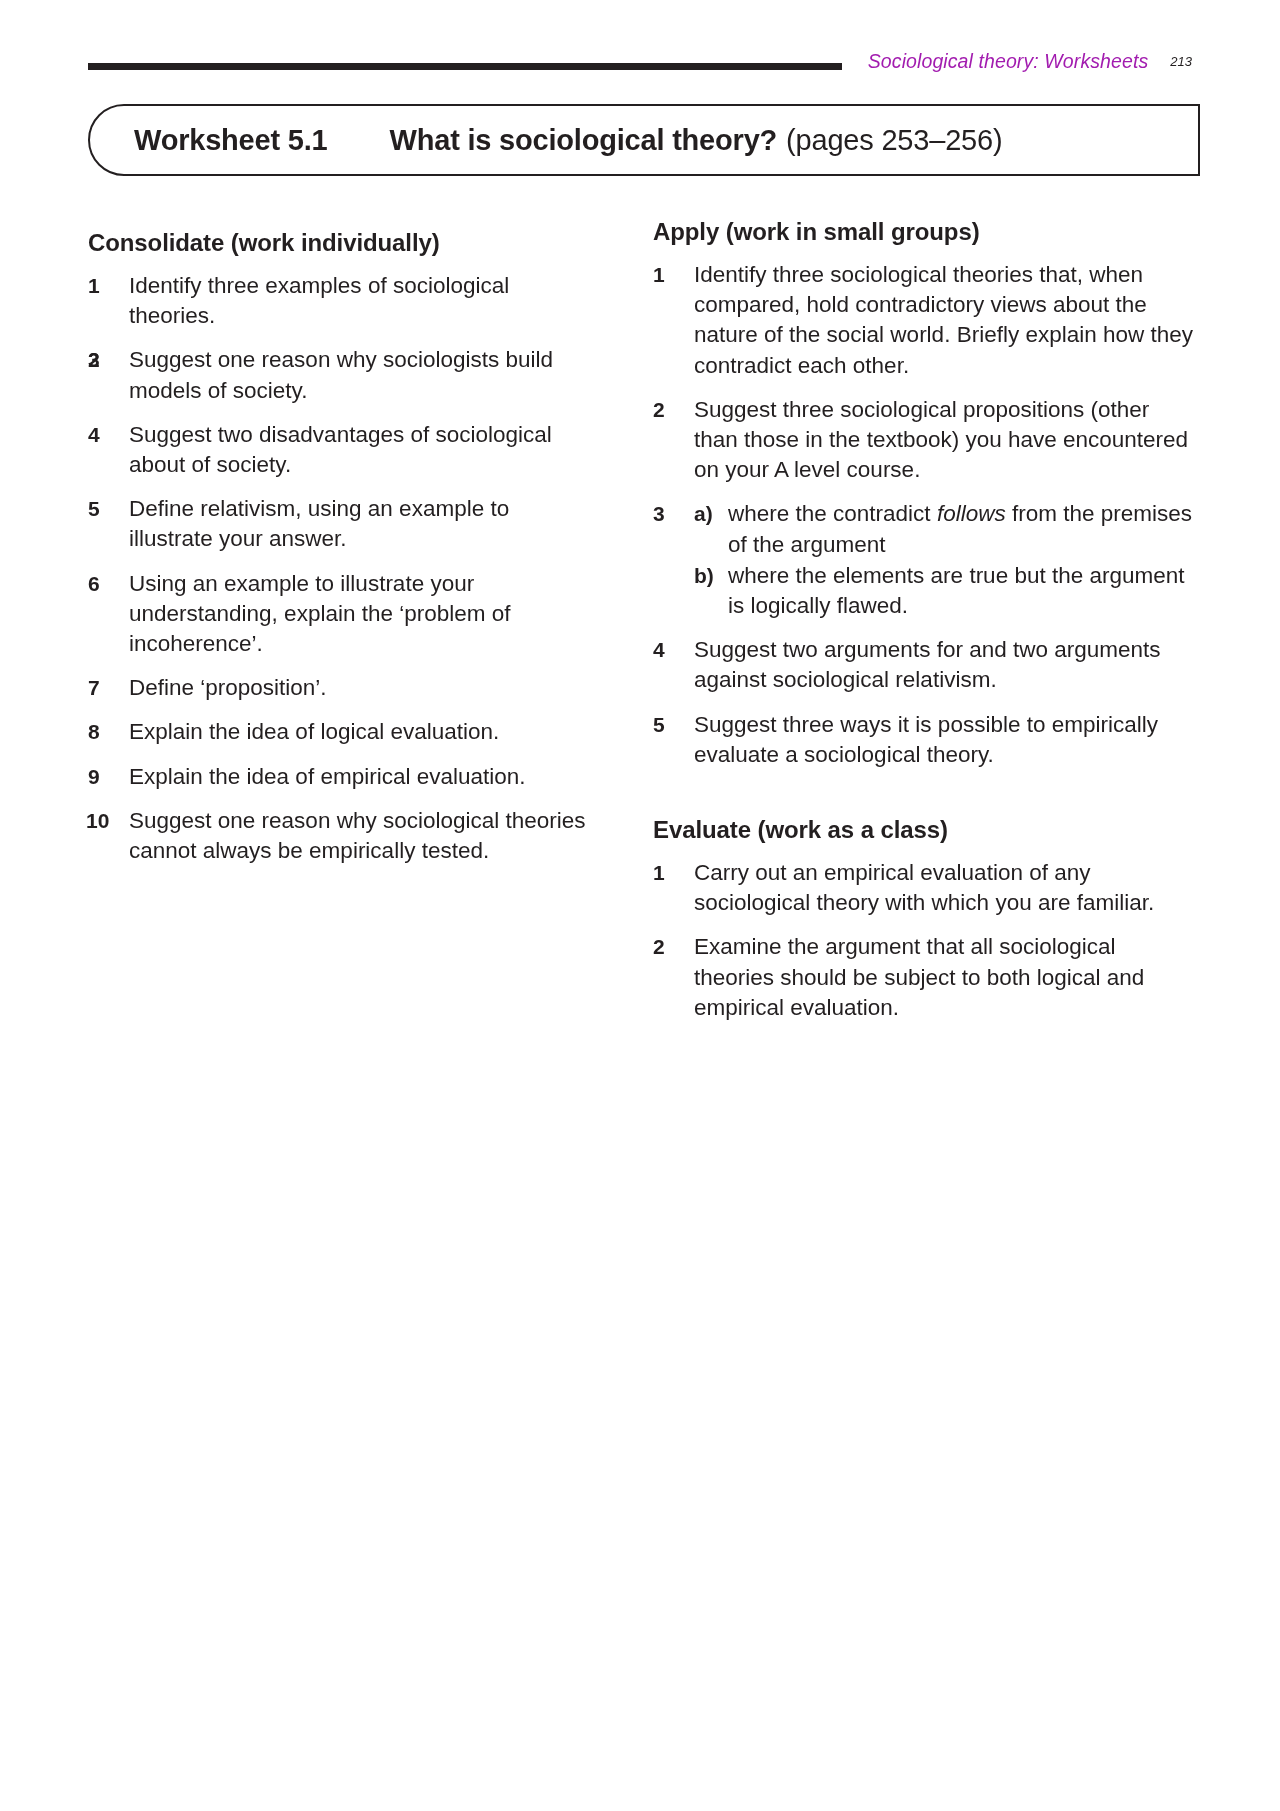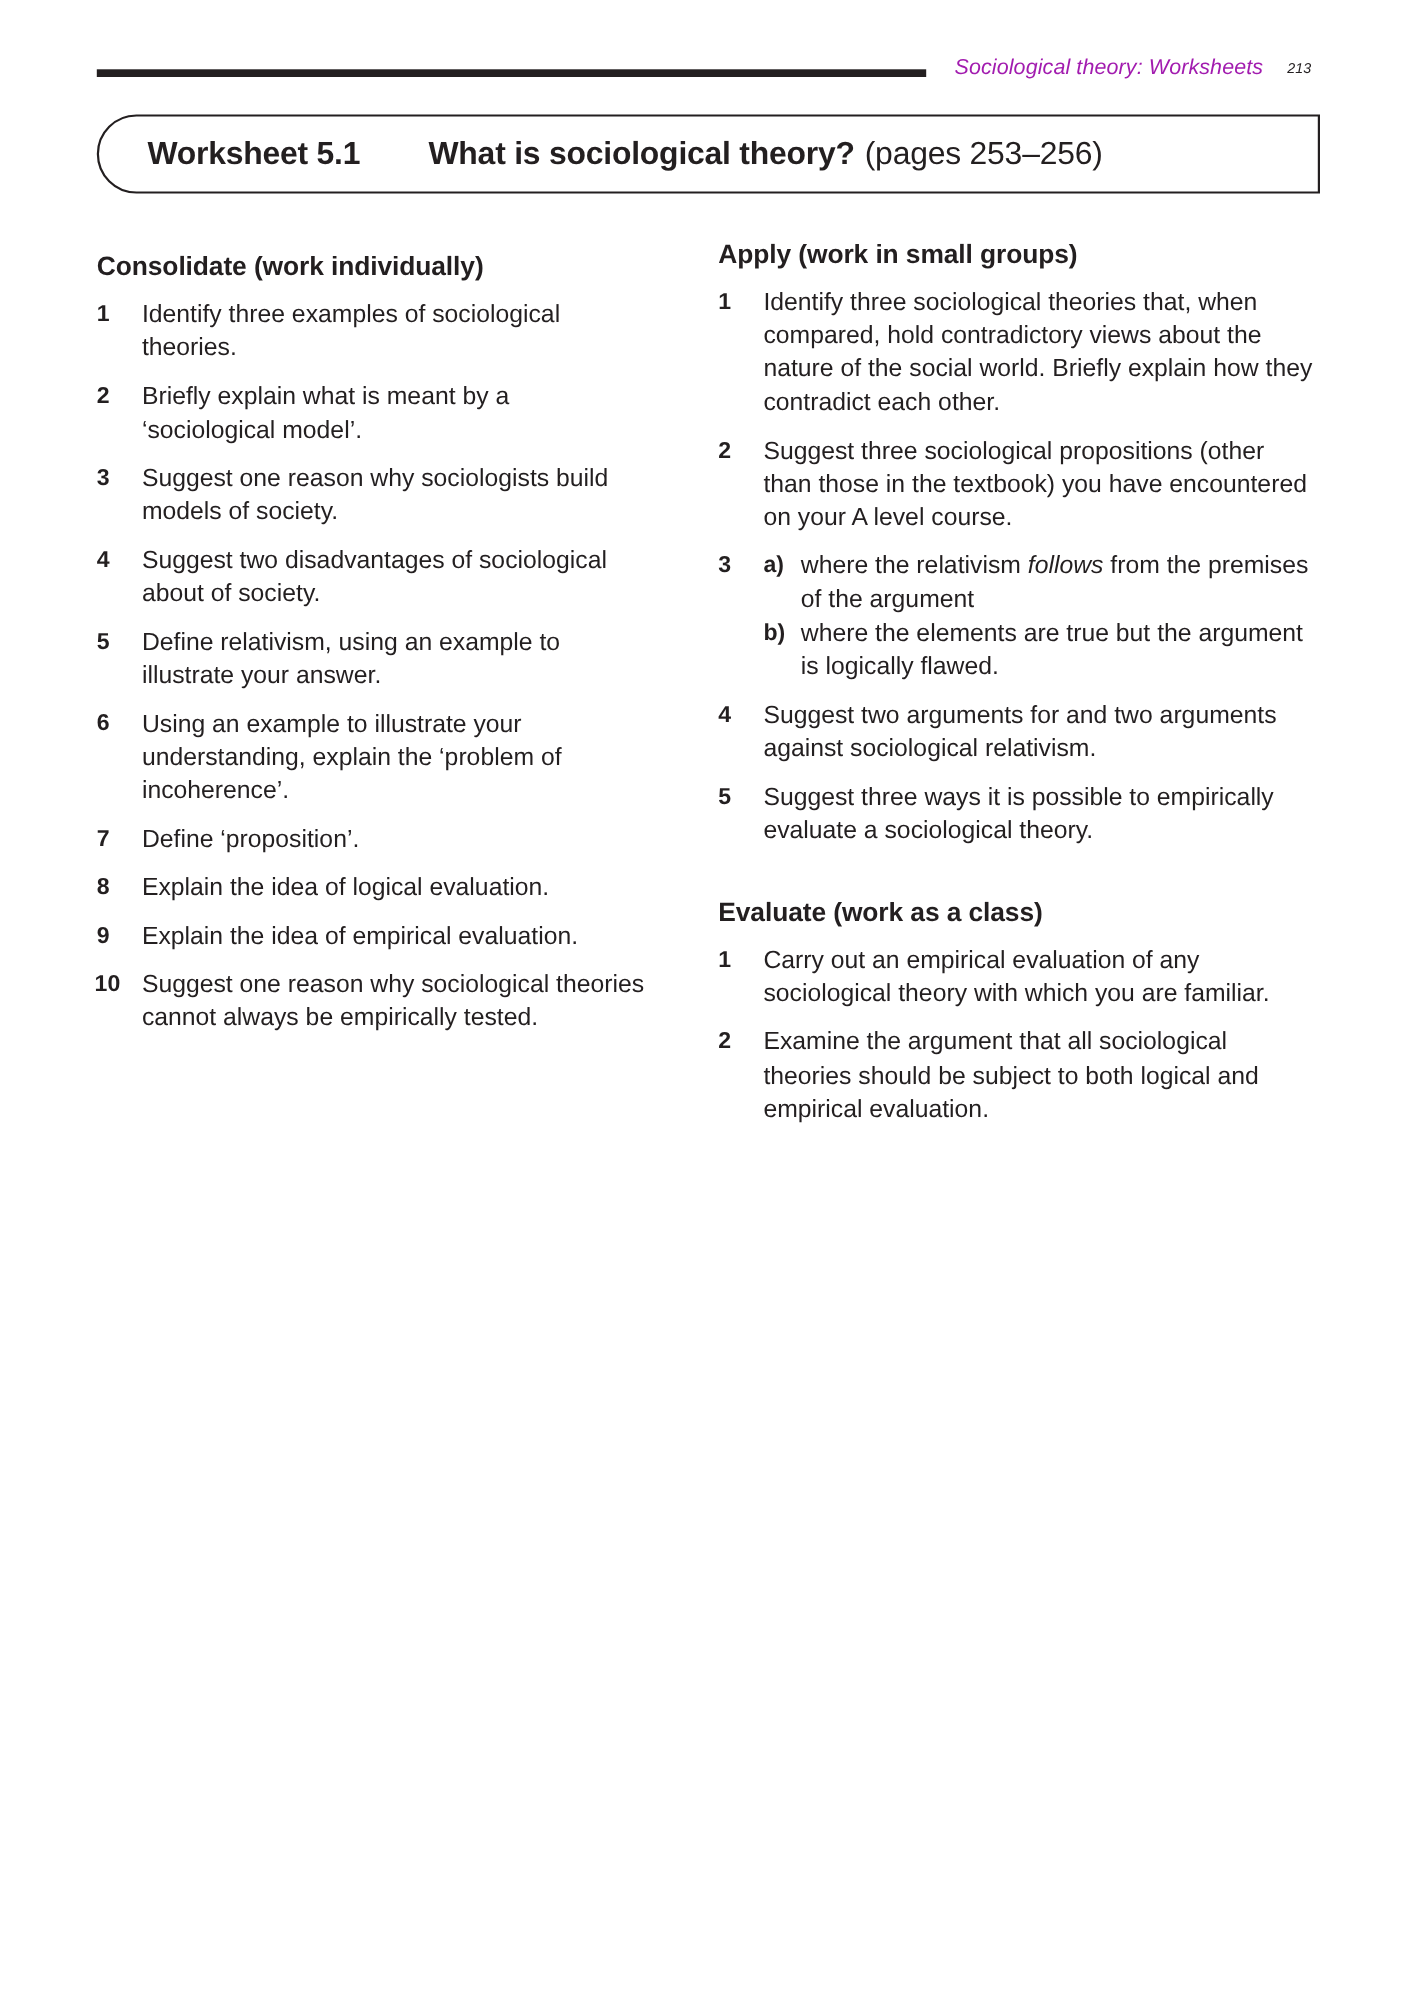--- a/index.html
+++ b/index.html
@@ -188,42 +188,42 @@
       <span class="ws-pages">(pages 253–256)</span>
     </div>
   </div>
 
   <div class="columns">
 
     <div class="col col-left">
       <h2 class="section-heading">Consolidate (work individually)</h2>
       <ol class="qlist">
         <li><span class="num">1</span><span>Identify three examples of sociological theories.</span></li>
-        <li><span class="num">2</span><span>Briefly explain what is meant by a ‘sociological model’.</span></li>
+        <li><span class="num">2</span></li>
         <li><span class="num">3</span><span>Suggest one reason why sociologists build models of society.</span></li>
         <li><span class="num">4</span><span>Suggest two disadvantages of sociological about of society.</span></li>
         <li><span class="num">5</span><span>Define relativism, using an example to illustrate your answer.</span></li>
         <li><span class="num">6</span><span>Using an example to illustrate your understanding, explain the ‘problem of incoherence’.</span></li>
         <li><span class="num">7</span><span>Define ‘proposition’.</span></li>
         <li><span class="num">8</span><span>Explain the idea of logical evaluation.</span></li>
         <li><span class="num">9</span><span>Explain the idea of empirical evaluation.</span></li>
         <li><span class="num wide">10</span><span>Suggest one reason why sociological theories cannot always be empirically tested.</span></li>
       </ol>
     </div>
 
     <div class="col col-right">
       <h2 class="section-heading">Apply (work in small groups)</h2>
       <ol class="qlist">
         <li><span class="num">1</span><span>Identify three sociological theories that, when compared, hold contradictory views about the nature of the social world. Briefly explain how they contradict each other.</span></li>
         <li><span class="num">2</span><span>Suggest three sociological propositions (other than those in the textbook) you have encountered on your A level course.</span></li>
         <li>
           <span class="num">3</span>
           <ol class="sublist">
             <li>
-              <span class="subnum">a)</span><span>where the relativism </span><span class="ital">follows</span><span> from the premises of the argument</span>
+              <span class="subnum">a)</span><span>where the contradict </span><span class="ital">follows</span><span> from the premises of the argument</span>
             </li>
             <li>
               <span class="subnum">b)</span><span>where the elements are true but the argument is logically flawed.</span>
             </li>
           </ol>
         </li>
         <li><span class="num">4</span><span>Suggest two arguments for and two arguments against sociological relativism.</span></li>
         <li><span class="num">5</span><span>Suggest three ways it is possible to empirically evaluate a sociological theory.</span></li>
       </ol>
 

